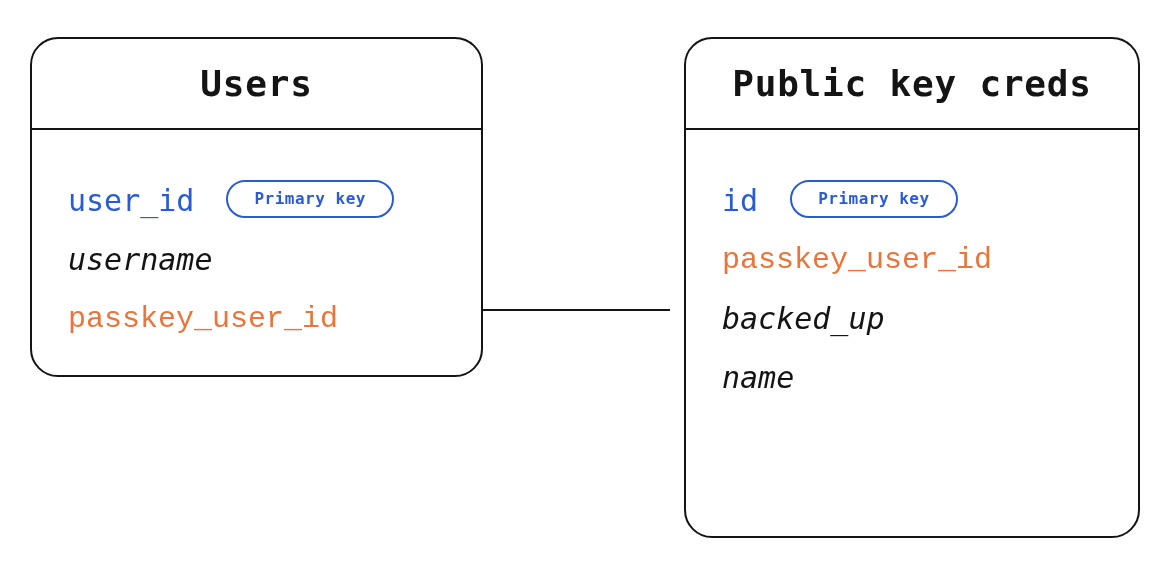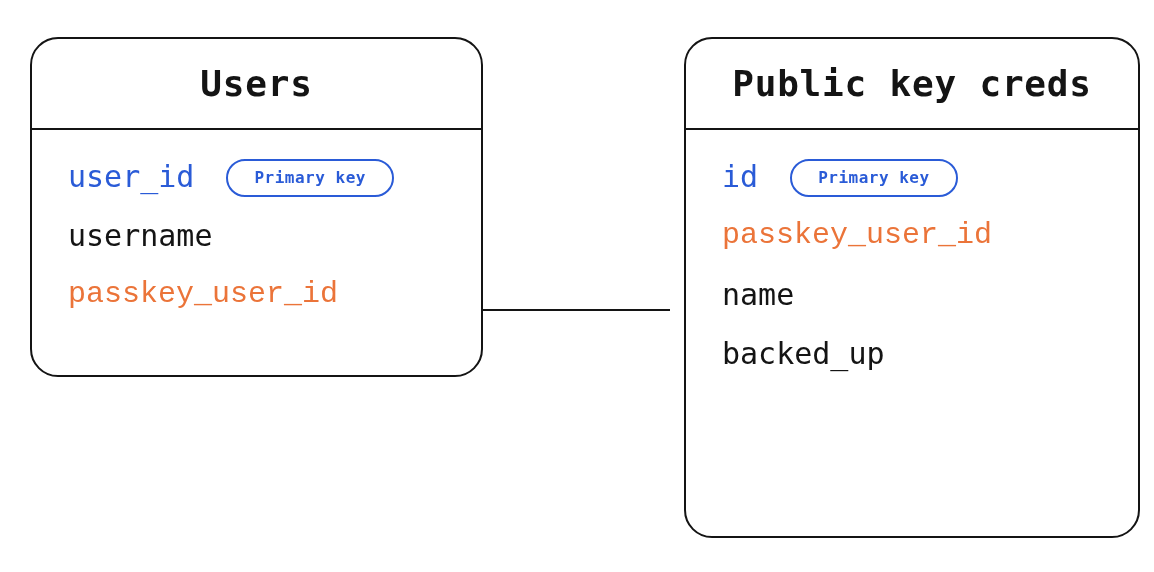--- a/index.html
+++ b/index.html
@@ -39,30 +39,30 @@
     letter-spacing:0.8px;
     color:var(--ink);
     white-space:nowrap;
   }
   .table-fields{
     padding:29px 0 0 36px;
   }
   .field-row{
     height:59px;
     display:flex;
-    align-items:flex-start;
+    align-items:flex-end;
     white-space:nowrap;
   }
   .field-label{
     font-size:30px;
     color:var(--ink);
   }
   .field-label.blue{ color:var(--blue); }
   .field-label.orange{ color:var(--orange);font-family:Liberation Mono, monospace; }
-  .field-label.black{ color:var(--ink); }
+  .field-label.black{ color:var(--ink);font-style:italic; }
   .badge{
     display:inline-flex;
     align-items:center;
     justify-content:center;
     height:38px;
     margin-left:32px;
     padding:0 26px 2px 26px;
     border:2px solid var(--blue);
     border-radius:999px;
     color:var(--blue);
@@ -108,23 +108,23 @@
     </div>
     <div class="table-fields">
         <div class="field-row">
           <span class="field-label blue">id</span>
           <span class="badge">Primary key</span>
         </div>
         <div class="field-row">
           <span class="field-label orange">passkey_user_id</span>
         </div>
         <div class="field-row">
-          <span class="field-label black">name</span>
+          <span class="field-label black">backed_up</span>
         </div>
         <div class="field-row">
-          <span class="field-label black">backed_up</span>
+          <span class="field-label black">name</span>
         </div>
       </div>
   </div>
 
   <div class="relationship-line"></div>
 
 </div>
 
 </body></html>

